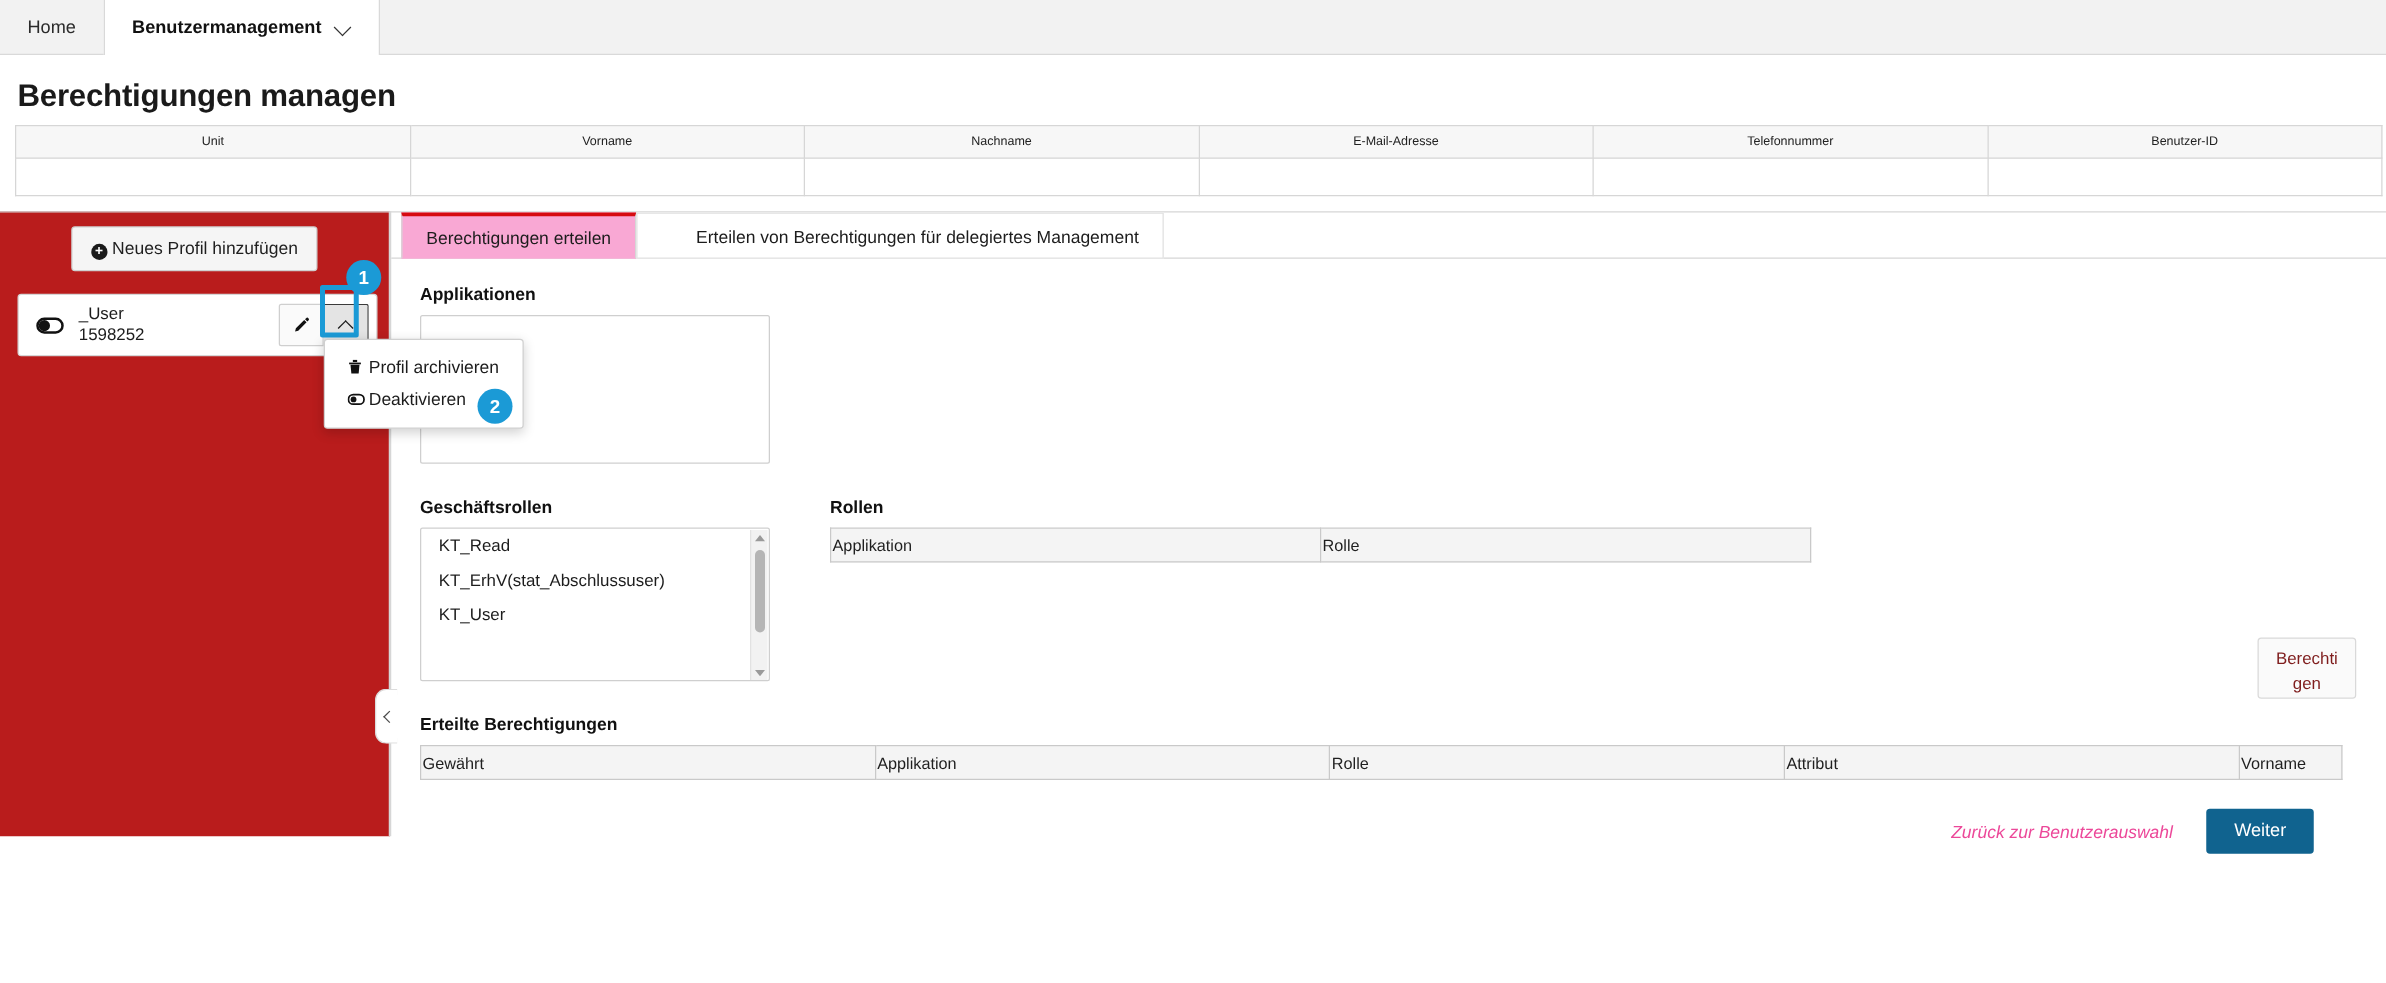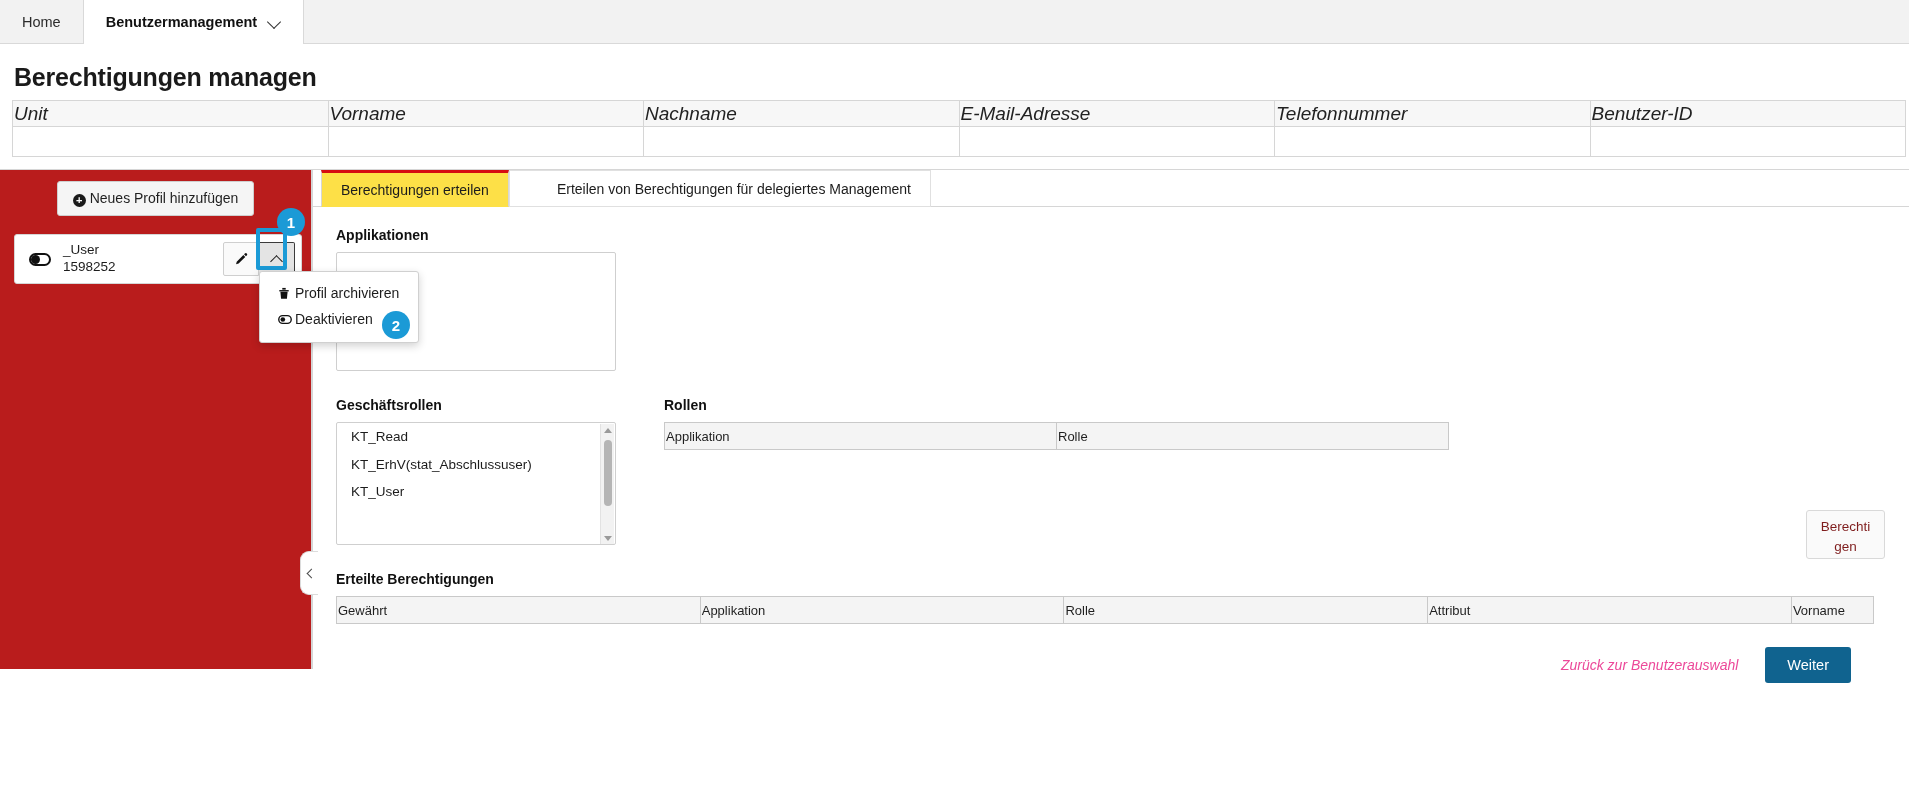--- a/index.html
+++ b/index.html
@@ -63,26 +63,25 @@
   
   .user-table {
     width: 1894px;
     margin: 0 0 0 12px;
     border-collapse: collapse;
     table-layout: fixed;
   }
   .user-table th {
     background: #f7f7f7;
     border: 1px solid #d6d6d6;
-    font-size: 19px;
+    font-size: 10px;
     font-weight: normal;
     color: #222;
     height: 26px;
-    text-align: left;
-    font-style: italic;
+    text-align: center;
   }
   .user-table td {
     border: 1px solid #d6d6d6;
     height: 30px;
     background: #fff;
   }
 
   
   .main {
     display: flex;
@@ -250,21 +249,21 @@
     color: #1c1c1c;
     cursor: pointer;
     background: #fff;
     border: 1px solid transparent;
   }
   .tab.active {
     border-top: 3px solid #d60b11;
     border-left: 1px solid #d6d6d6;
     border-right: 1px solid #d6d6d6;
     margin-bottom: -1px;
-    background: #fde047;
+    background: #f9a8d4;
   }
   .tab.inactive {
     border: 1px solid #e0e0e0;
     border-top: 1px solid #e0e0e0;
     background: #fff;
     margin-bottom: -1px;
     padding-left: 47px;
   }
 
   .content { padding: 20px 0 0 23px; position: relative; }

